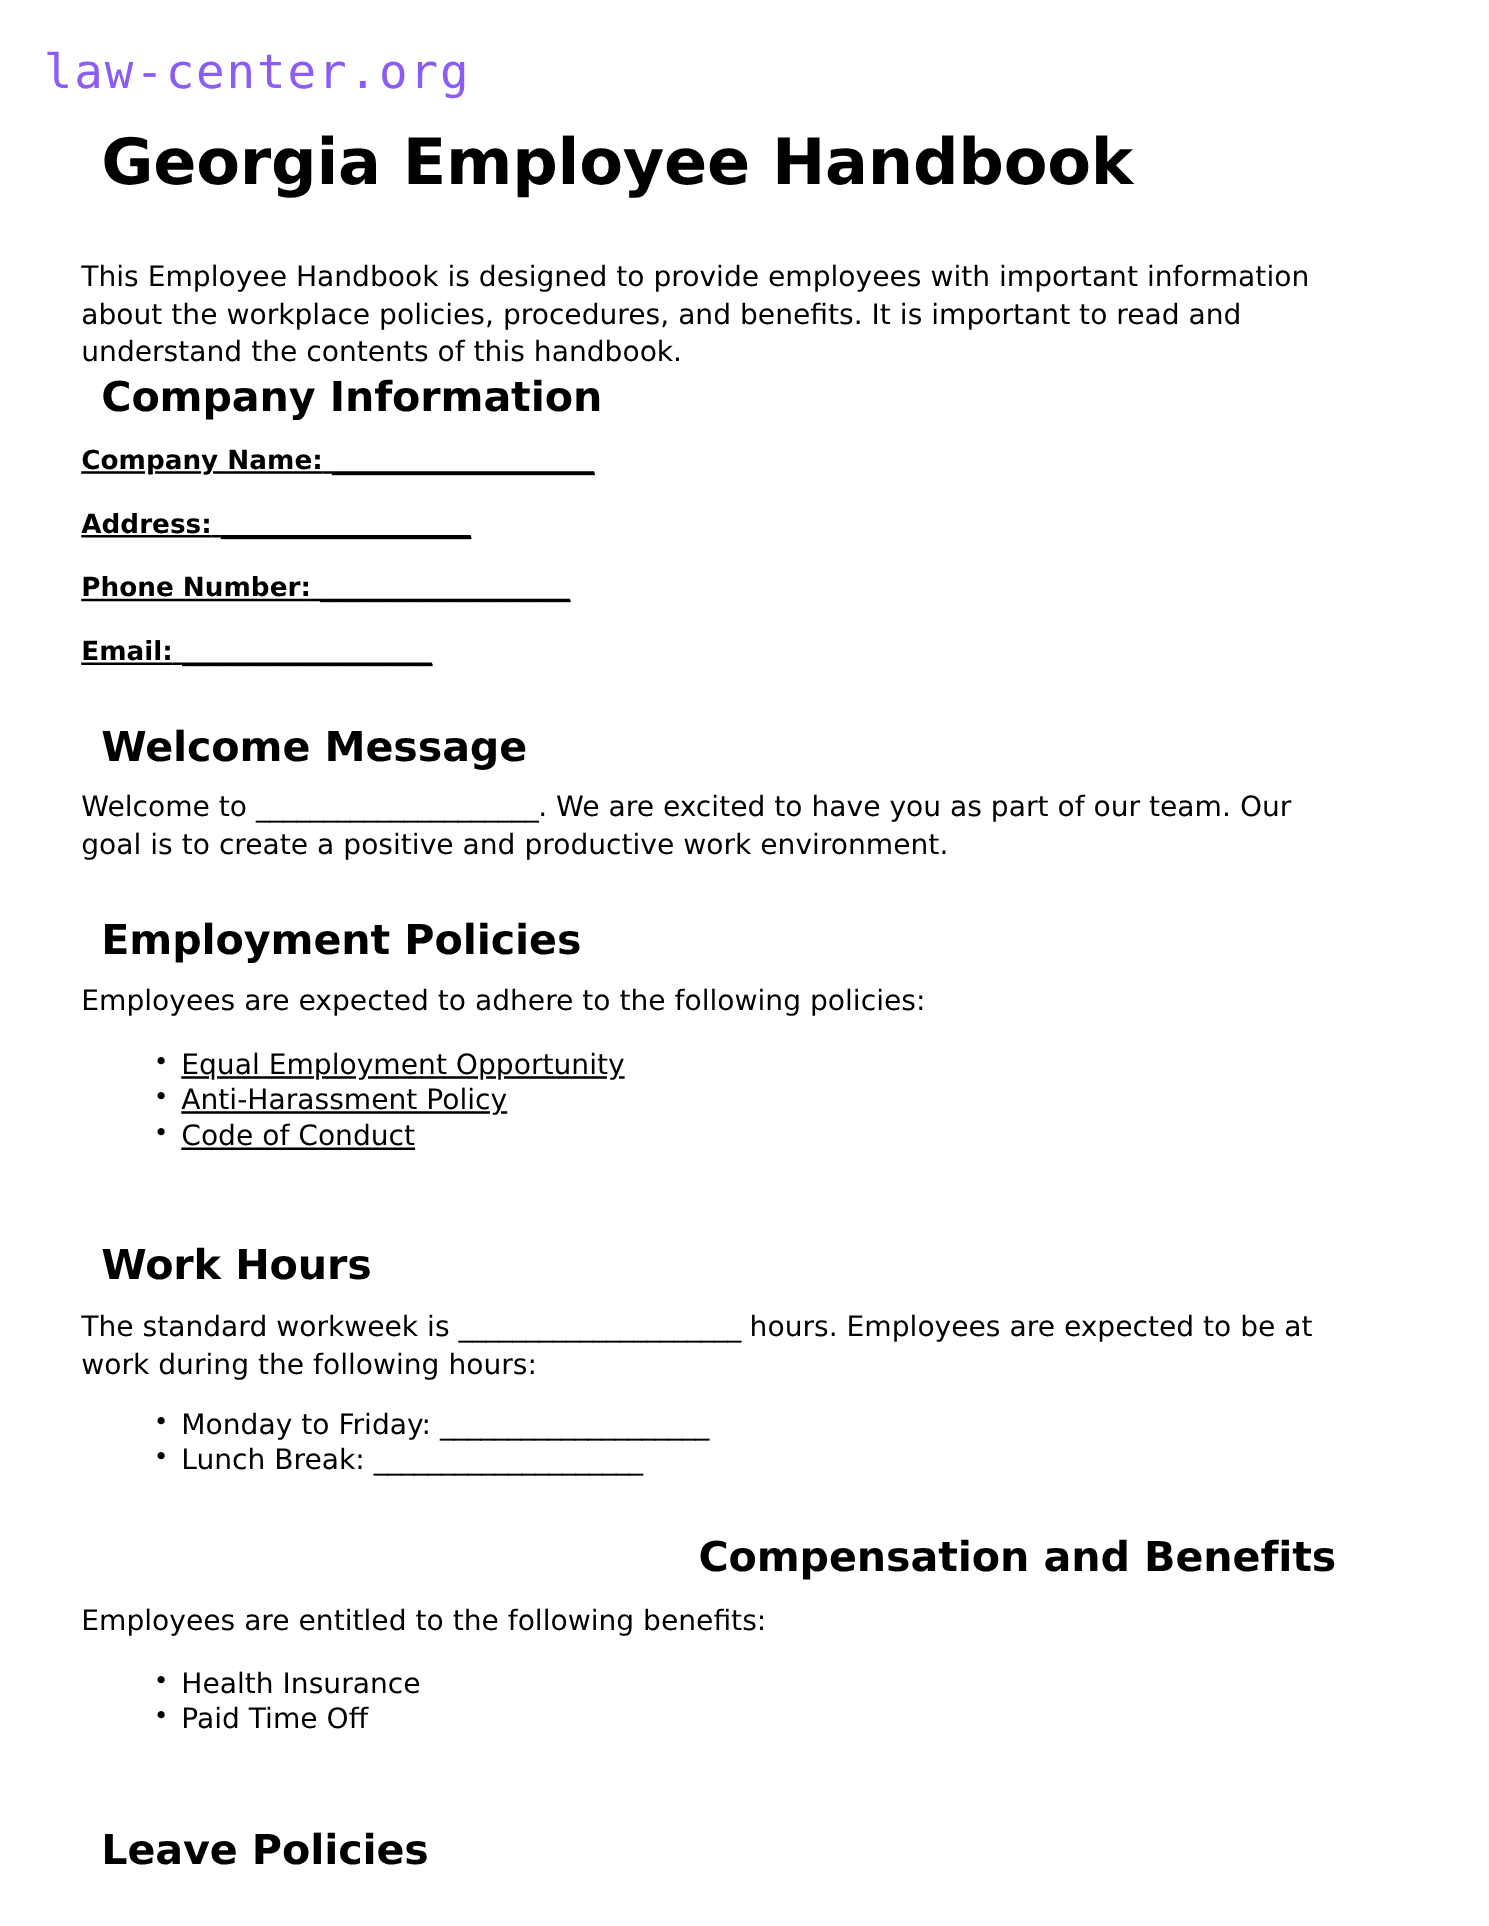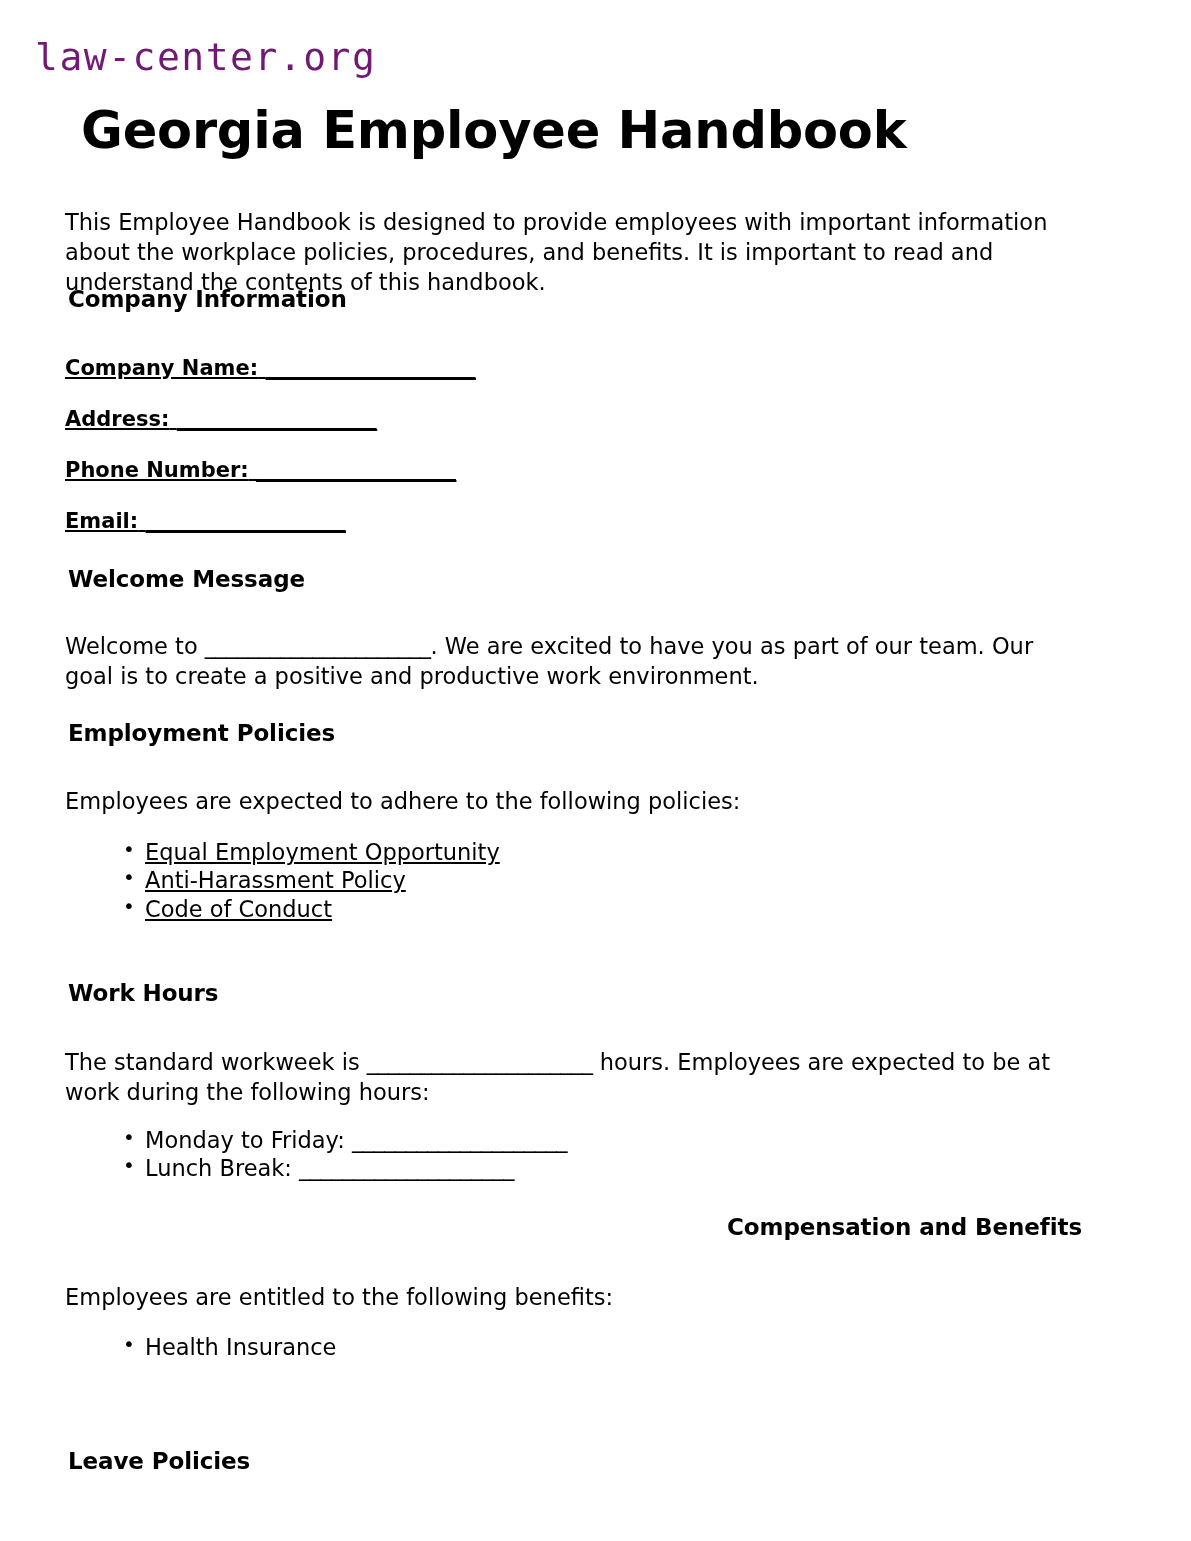--- a/index.html
+++ b/index.html
@@ -33,21 +33,21 @@
   
   .logo {
     position: absolute;
     left: -30px;
     top: 38px;
     font-family: "DejaVu Sans Mono", monospace;
     font-size: 38px;
     font-weight: 400;
     letter-spacing: 1.5px;
     line-height: 1;
-    color: #701a75;
+    color: #8b5cf6;
     white-space: nowrap;
   }
 
   
   .doc-title {
     position: absolute;
     left: 0px;
     top: 86px;
     font-size: 51px;
     font-weight: bold;
@@ -57,23 +57,23 @@
     white-space: nowrap;
   }
 
   .body-block {
     position: absolute;
     left: 0;
     width: 1020px;
   }
 
   h2.section {
-    font-size: 23px;
-    font-weight: bold;
-    margin: 3px;
+    font-size: 33px;
+    font-weight: bold;
+    margin: 16px;
     line-height: 1.18;
     letter-spacing: -0.1px;
     white-space: nowrap;
   }
 
   p.para {
     font-size: 22.5px;
     line-height: 1.33;
     margin: 0;
     font-weight: 400;
@@ -195,20 +195,21 @@
       <h2 class="section">Compensation and Benefits</h2>
     </div>
 
     <div class="body-block" style="top:1283px;">
       <p class="para">Employees are entitled to the following benefits:</p>
     </div>
 
     <div class="body-block" style="top:1333px;">
       <ul class="bullets">
         <li><span>Health Insurance</span></li>
+        <li><span>Paid Time Off</span></li>
       </ul>
     </div>
 
     <div class="body-block" style="top:1445px;">
       <h2 class="section">Leave Policies</h2>
     </div>
 
   </div>
 </div>
 

